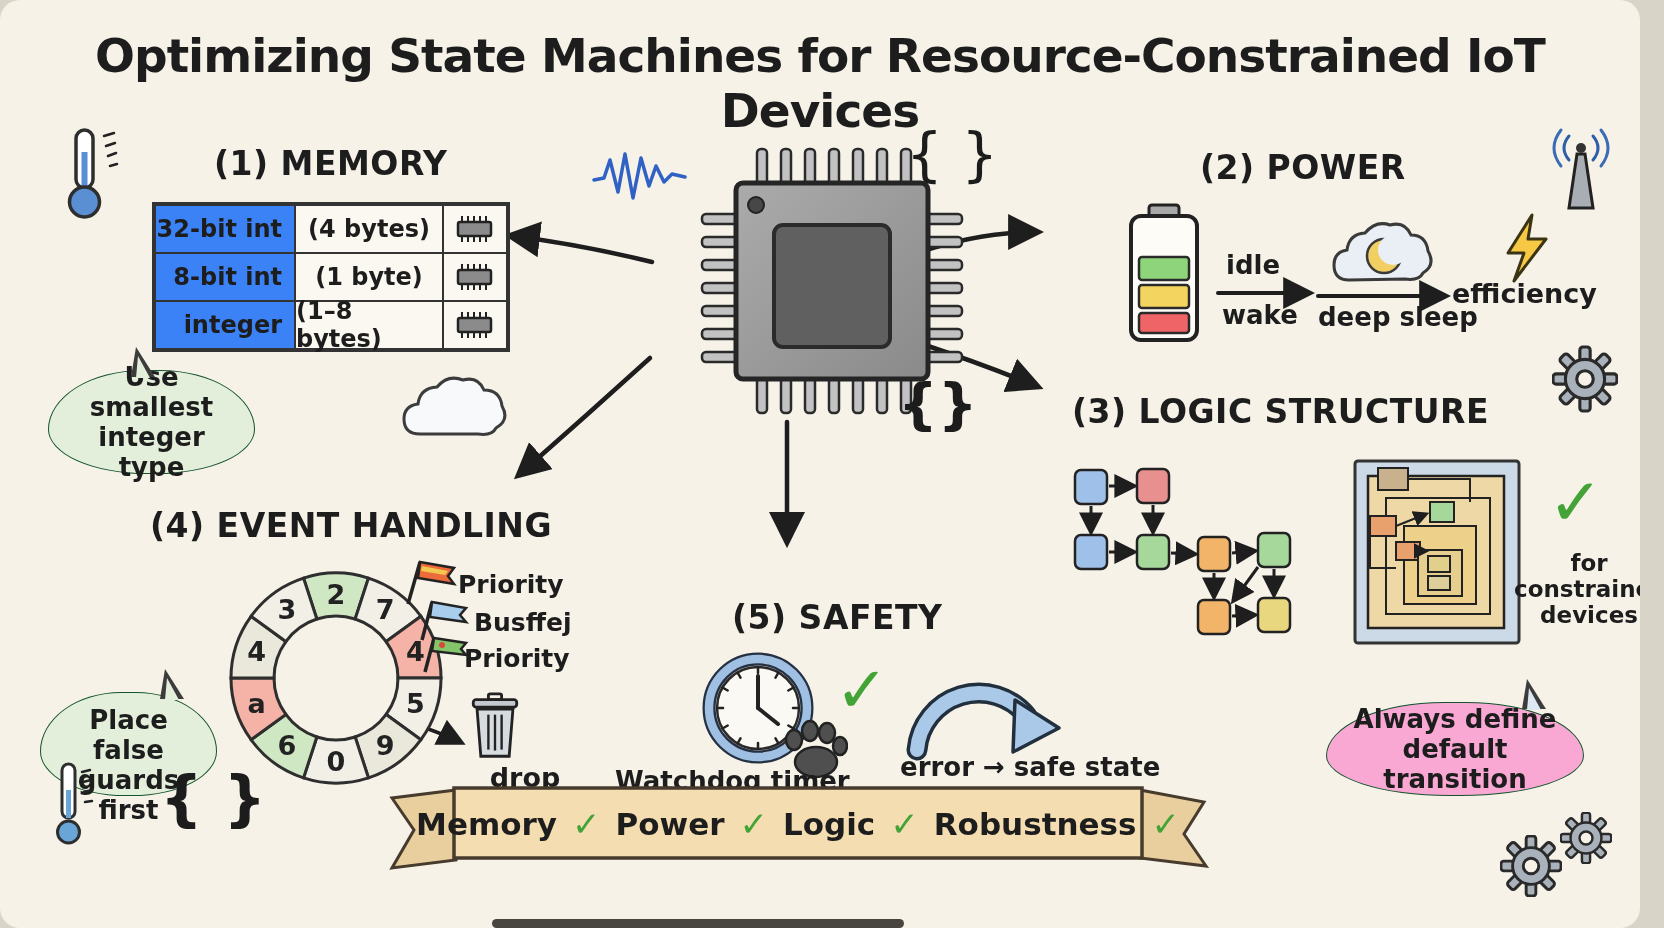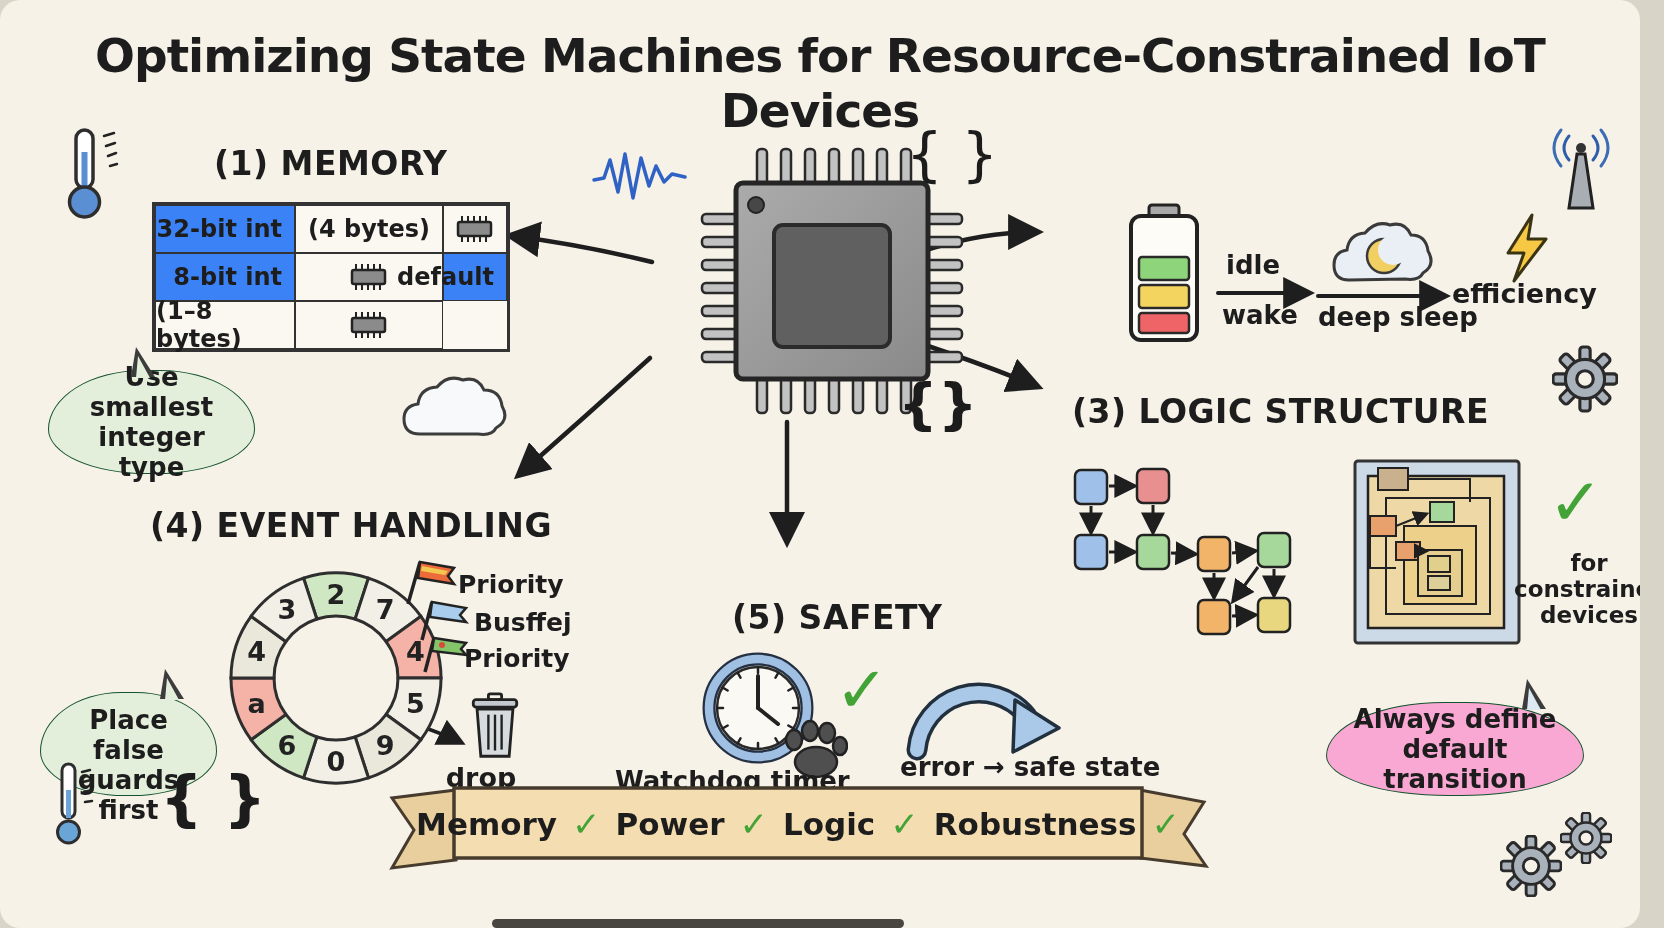--- a/index.html
+++ b/index.html
@@ -82,38 +82,39 @@
             <line x1="8" y1="20" x2="8" y2="26"></line>
             <line x1="14" y1="20" x2="14" y2="26"></line>
             <line x1="20" y1="20" x2="20" y2="26"></line>
             <line x1="26" y1="20" x2="26" y2="26"></line>
             <line x1="32" y1="20" x2="32" y2="26"></line>
           </g>
           <rect x="4" y="6" width="33" height="14" rx="2" fill="#8b8b8b" stroke="#222" stroke-width="2.5"></rect>
         </svg>
     </div>
     <div class="cell tcell">8-bit int</div>
+    <div class="cell scell">(1 byte)</div>
     <div class="cell icell">
       <svg width="42" height="26" viewBox="0 0 42 26">
           <g stroke="#222" stroke-width="2">
             <line x1="8" y1="0" x2="8" y2="6"></line>
             <line x1="14" y1="0" x2="14" y2="6"></line>
             <line x1="20" y1="0" x2="20" y2="6"></line>
             <line x1="26" y1="0" x2="26" y2="6"></line>
             <line x1="32" y1="0" x2="32" y2="6"></line>
             <line x1="8" y1="20" x2="8" y2="26"></line>
             <line x1="14" y1="20" x2="14" y2="26"></line>
             <line x1="20" y1="20" x2="20" y2="26"></line>
             <line x1="26" y1="20" x2="26" y2="26"></line>
             <line x1="32" y1="20" x2="32" y2="26"></line>
           </g>
           <rect x="4" y="6" width="33" height="14" rx="2" fill="#8b8b8b" stroke="#222" stroke-width="2.5"></rect>
         </svg>
     </div>
-    <div class="cell tcell">default</div>
+    <div class="cell tcell">integer</div>
     <div class="cell scell">(1–8 bytes)</div>
     <div class="cell icell">
       <svg width="42" height="26" viewBox="0 0 42 26">
           <g stroke="#222" stroke-width="2">
             <line x1="8" y1="0" x2="8" y2="6"></line>
             <line x1="14" y1="0" x2="14" y2="6"></line>
             <line x1="20" y1="0" x2="20" y2="6"></line>
             <line x1="26" y1="0" x2="26" y2="6"></line>
             <line x1="32" y1="0" x2="32" y2="6"></line>
             <line x1="8" y1="20" x2="8" y2="26"></line>
@@ -177,20 +178,21 @@
         <rect x="226" y="207" width="38" height="10" rx="4"></rect>
     </g>
     <rect x="38" y="38" width="192" height="196" rx="7" fill="url(#chipg)" stroke="#252525" stroke-width="5"></rect>
     <rect x="76" y="80" width="116" height="122" rx="9" fill="#606060" stroke="#2b2b2b" stroke-width="4"></rect>
     <circle cx="58" cy="60" r="8" fill="#474747" stroke="#222" stroke-width="2"></circle>
   </svg>
 
   <div class="abs brace" style="left:906px;top:126px;font-size:58px;font-weight:normal;">{ }</div>
   <div class="abs brace" style="left:898px;top:376px;font-size:56px;">{}</div>
 
+  <div class="abs heading" style="left:1200px;top:148px;">(2) POWER</div>
 
   <svg class="abs" style="left:1126px;top:203px;" width="76" height="142" viewBox="0 0 76 142">
     <rect x="23" y="2" width="30" height="12" rx="3" fill="#a8a8a8" stroke="#222" stroke-width="3"></rect>
     <rect x="5" y="13" width="66" height="124" rx="10" fill="#fdfcf7" stroke="#222" stroke-width="4"></rect>
     <rect x="13" y="54" width="50" height="23" rx="3" fill="#8ed47b" stroke="#2a2a2a" stroke-width="2.5"></rect>
     <rect x="13" y="82" width="50" height="23" rx="3" fill="#f3d45e" stroke="#2a2a2a" stroke-width="2.5"></rect>
     <rect x="13" y="110" width="50" height="20" rx="3" fill="#ef6467" stroke="#2a2a2a" stroke-width="2.5"></rect>
   </svg>
 
   <div class="abs lbl" style="left:1226px;top:250px;font-size:26px;">idle</div>
@@ -332,21 +334,21 @@
   <svg class="abs" style="left:468px;top:692px;" width="54" height="68" viewBox="0 0 56 72">
     <rect x="21" y="2" width="14" height="6" rx="2" fill="none" stroke="#222" stroke-width="3"></rect>
     <rect x="5" y="8" width="46" height="8" rx="3" fill="#c3c9ce" stroke="#222" stroke-width="3"></rect>
     <path d="M9 18 H47 L43 68 H13 Z" fill="#d6dbdf" stroke="#222" stroke-width="3"></path>
     <g stroke="#222" stroke-width="2.5">
         <line x1="21" y1="24" x2="21" y2="61"></line>
         <line x1="28" y1="24" x2="28" y2="62"></line>
         <line x1="35" y1="24" x2="35" y2="61"></line>
       </g>
   </svg>
-  <div class="abs lbl" style="left:436px;top:762px;width:90px;text-align:center;font-size:27px;">drop</div>
+  <div class="abs lbl" style="left:480px;top:762px;width:90px;text-align:center;font-size:27px;">drop</div>
 
   <div class="bubble green" style="left:40px;top:692px;width:175px;height:102px;font-size:26px;--tx:68%;">
     <span style="width:155px;margin-top:41px;">Place false guards first</span>
   </div>
 
   <div class="abs heading" style="left:732px;top:598px;">(5) SAFETY</div>
 
   <svg class="abs" style="left:698px;top:646px;" width="150" height="135" viewBox="0 0 150 135">
     <circle cx="60" cy="62" r="49" fill="none" stroke="#253043" stroke-width="13"></circle>
     <circle cx="60" cy="62" r="49" fill="none" stroke="#9fc0e2" stroke-width="8.5"></circle>

